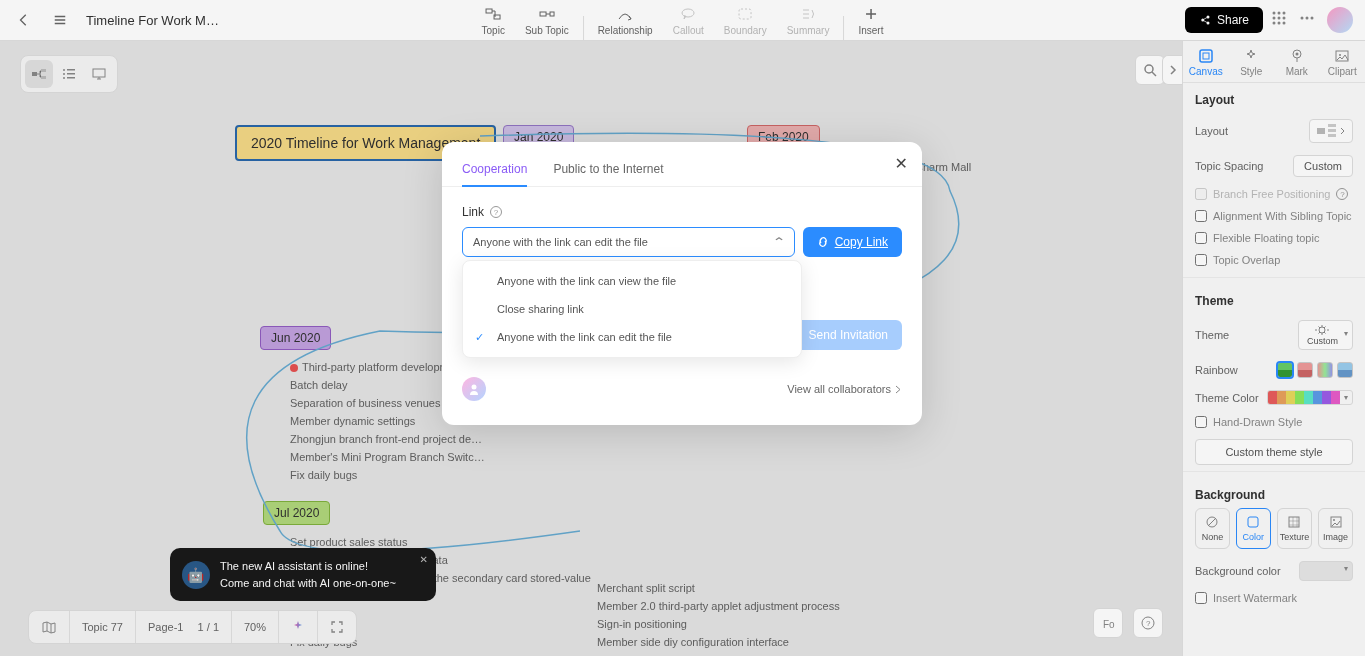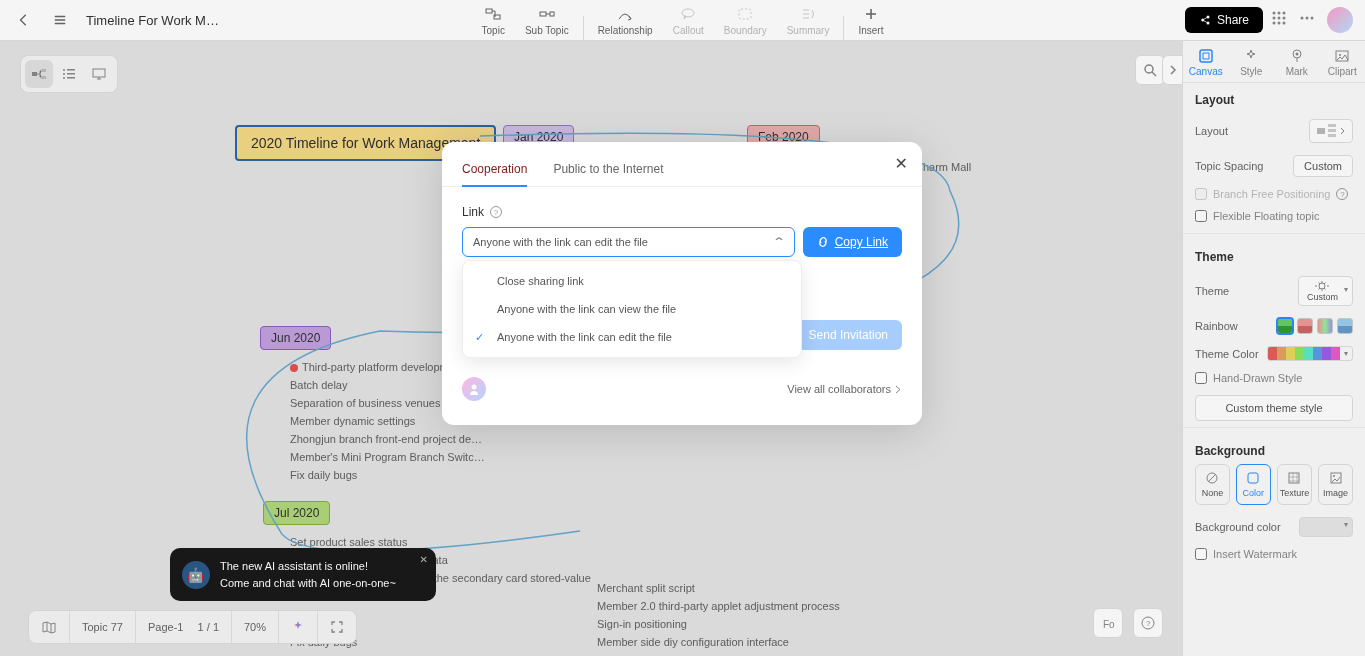--- a/index.html
+++ b/index.html
@@ -76,21 +76,21 @@
   .ai-toast .ai-avatar { width: 28px; height: 28px; border-radius: 50%; background: #2a5a8a; display: flex; align-items: center; justify-content: center; font-size: 14px; }
   .ai-toast-close { position: absolute; top: 6px; right: 8px; color: #bbb; font-size: 10px; cursor: pointer; }
   .ai-toast-line { line-height: 1.5; }
 
   
   .modal-backdrop { position: absolute; inset: 0; background: rgba(0,0,0,0.04); z-index: 50; }
   .modal { position: absolute; top: 142px; left: 442px; width: 480px; background: #fff; border-radius: 12px; box-shadow: 0 8px 40px rgba(0,0,0,0.15); z-index: 60; padding-bottom: 24px; }
   .modal-close { position: absolute; top: 12px; right: 14px; font-size: 16px; color: #444; cursor: pointer; }
   .modal-tabs { display: flex; gap: 26px; padding: 20px 20px 0; border-bottom: 1px solid #eee; }
   .modal-tab { font-size: 12px; padding-bottom: 10px; cursor: pointer; color: #666; position: relative; }
-  .modal-tab.active { color: #7f1d1d; }
+  .modal-tab.active { color: #8b5cf6; }
   .modal-tab.active::after { content: ""; position: absolute; left: 0; right: 0; bottom: -1px; height: 2px; background: #2b8cff; }
   .modal-body { padding: 18px 20px 0; }
   .modal-label { font-size: 12px; color: #333; display: flex; align-items: center; gap: 6px; margin-bottom: 8px; }
   .info-icon { width: 12px; height: 12px; border: 1px solid #999; border-radius: 50%; display: inline-flex; align-items: center; justify-content: center; font-size: 8px; color: #999; }
   .link-row { display: flex; gap: 8px; align-items: center; }
   .link-select { flex: 1; border: 1px solid #2b8cff; border-radius: 6px; padding: 8px 30px 8px 10px; font-size: 11px; color: #555; background: #fff; position: relative; cursor: pointer; }
   .link-select::after { content: "⌃"; position: absolute; right: 10px; top: 7px; color: #888; font-size: 12px; transform: scaleX(1.4); }
   .copy-btn { background: #2b8cff; color: #fff; border-radius: 6px; padding: 8px 14px; font-size: 12px; display: flex; align-items: center; gap: 6px; cursor: pointer; text-decoration: underline; }
   .dropdown { position: absolute; left: 20px; top: 118px; width: 340px; background: #fff; border: 1px solid #eee; border-radius: 8px; box-shadow: 0 4px 20px rgba(0,0,0,0.1); z-index: 65; padding: 6px 0; }
   .dd-item { padding: 8px 14px 8px 34px; font-size: 11px; color: #555; cursor: pointer; position: relative; }
@@ -345,21 +345,29 @@
     <span class="sidebar-label">Topic Spacing</span>
     <div class="chip">Custom</div>
   </div>
   <div class="checkbox-row" style="color:#bbb">
     <input type="checkbox" disabled="" style="">
       <span>Branch Free Positioning</span>
       <span class="info-icon">?</span>
   </div>
   <div class="checkbox-row">
     <input type="checkbox" style="">
+      <span>Alignment With Sibling Topic</span>
+  </div>
+  <div class="checkbox-row">
+    <input type="checkbox" style="">
       <span>Flexible Floating topic</span>
+  </div>
+  <div class="checkbox-row">
+    <input type="checkbox" style="">
+      <span>Topic Overlap</span>
   </div>
 
   <div class="sidebar-divider"></div>
   <div class="sidebar-section-title">Theme</div>
   <div class="sidebar-row">
     <span class="sidebar-label">Theme</span>
     <div class="chip" style="display:flex;flex-direction:column;align-items:center;padding:3px 14px 3px 8px;position:relative;">
       <svg width="16" height="12">
           <circle cx="8" cy="6" r="3" stroke="#888" fill="none"></circle>
           <path d="M8 1v2M8 9v2M3 6h-2M15 6h-2M4.5 2.5l1.5 1.5M10 8l1.5 1.5M4.5 9.5l1.5-1.5M10 4l1.5-1.5" stroke="#888"></path>
@@ -511,22 +519,22 @@
       <div class="copy-btn">
         <svg width="12" height="12">
             <path d="M4 7a3 3 0 0 1 0-4l1-1a3 3 0 0 1 4 4M8 5a3 3 0 0 1 0 4l-1 1a3 3 0 0 1-4-4" stroke="#fff" fill="none" stroke-width="1.3"></path>
           </svg>
         <span>Copy Link</span>
       </div>
     </div>
   </div>
 
   <div class="dropdown">
+    <div class="dd-item">Anyone with the link can view the file</div>
     <div class="dd-item">Close sharing link</div>
-    <div class="dd-item">Anyone with the link can view the file</div>
     <div class="dd-item">
       <span class="dd-check">✓</span>
       <span>Anyone with the link can edit the file</span>
     </div>
   </div>
 
   <div class="send-inv-btn-disabled">
     <svg width="12" height="12">
         <path d="M1 6 L11 1 L7 11 L5 7 z" fill="#fff"></path>
       </svg>

